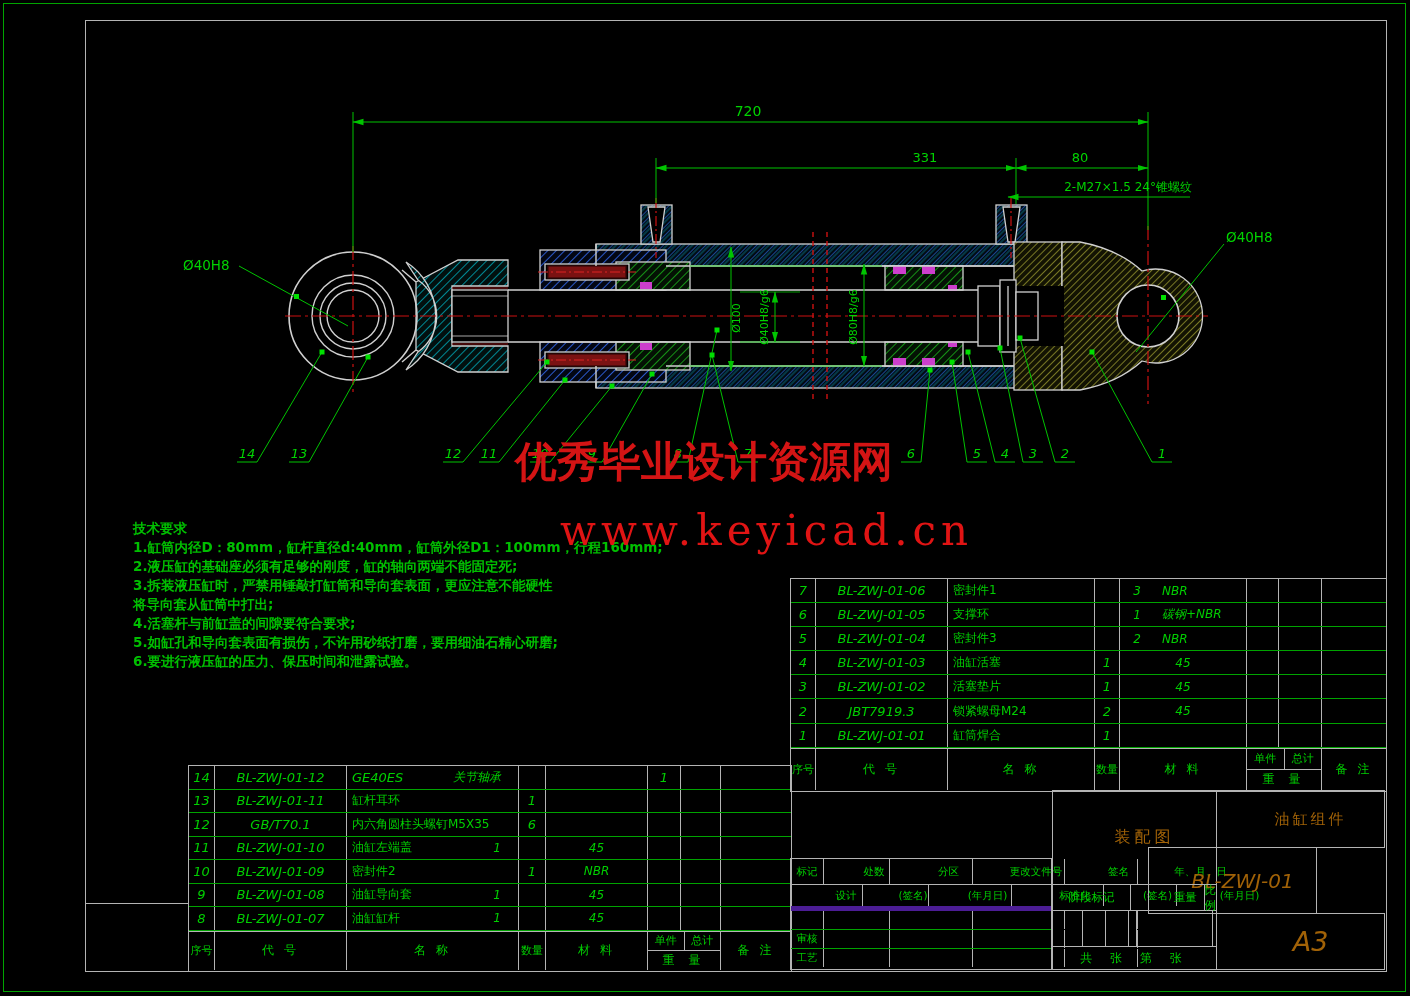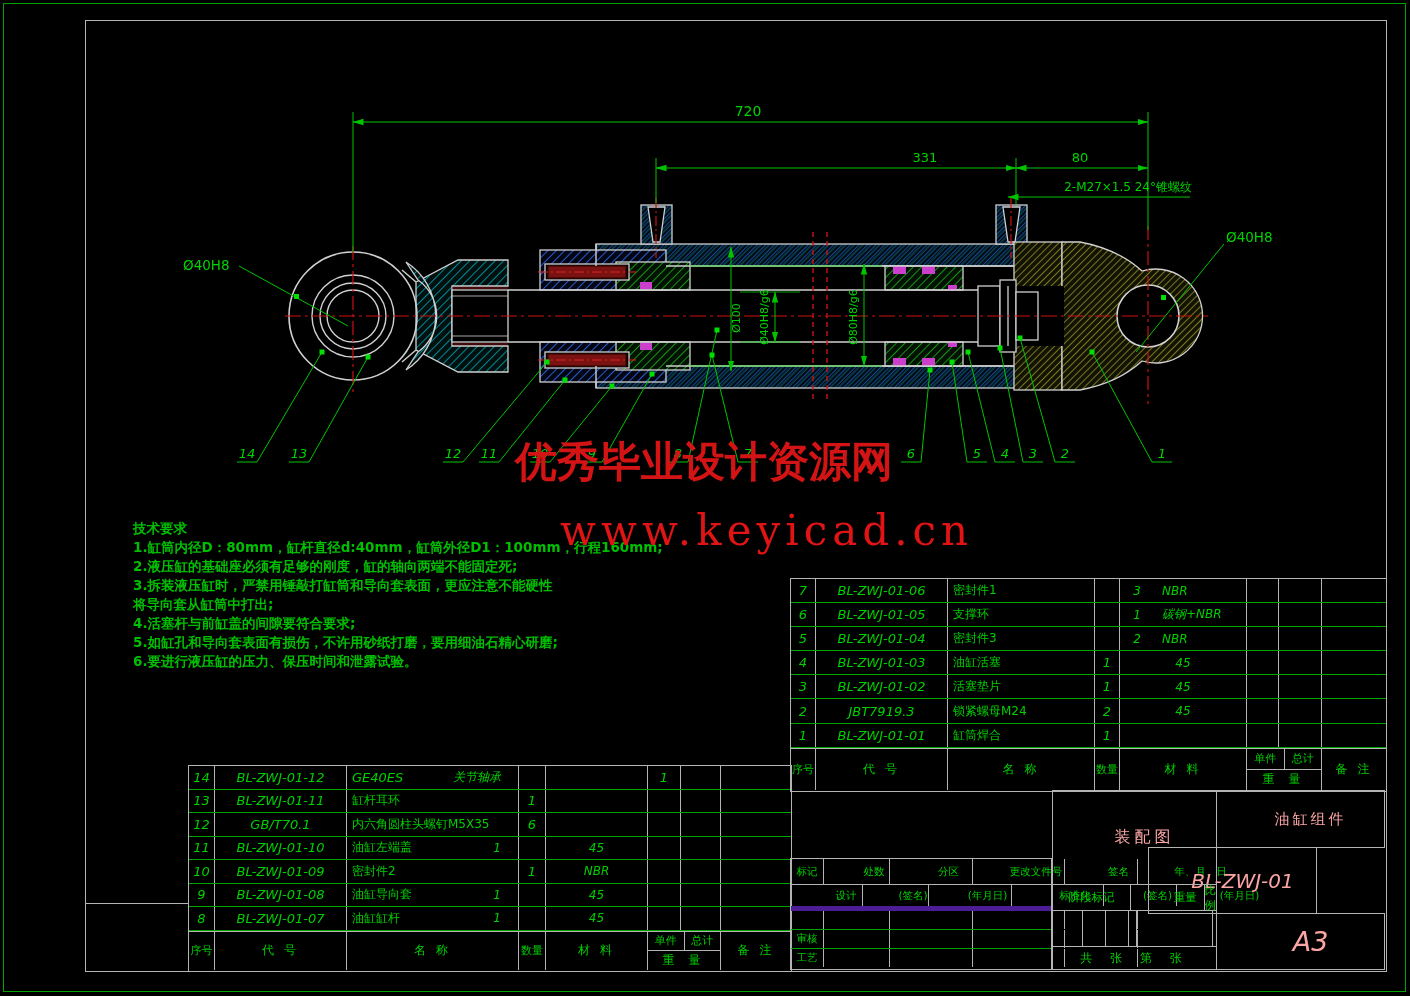--- a/index.html
+++ b/index.html
@@ -55,21 +55,21 @@
   #rev-table{position:absolute;left:790px;top:858px;width:262px;height:112px;border:1px solid #b4b4b4;box-sizing:border-box;}
   .rev-row{display:grid;grid-template-columns:33px 31px 48px 57px 38px 55px;box-sizing:border-box;gap:35px;}
   .rev-row .rc{border-right:1px solid #b4b4b4;color:#00cf00;font-size:10.5px;display:flex;
         align-items:center;justify-content:center;overflow:hidden;white-space:nowrap;box-sizing:border-box;}
   .rev-row .rc:last-child{border-right:none;}
   .rr1{height:26px;border-bottom:1px solid #b4b4b4;}
   .rr2{height:26px;border-bottom:5px solid #4c1d95;padding-left:39px;}
   .rr3{height:19px;border-bottom:1px solid #00a400;}
   .rr4{height:19px;border-bottom:1px solid #00a400;}
   .rr5{height:18px;}
-  .tb-box{position:absolute;border:1px solid #b4b4b4;color:#fca5a5;display:flex;
+  .tb-box{position:absolute;border:1px solid #b4b4b4;color:#a16207;display:flex;
         align-items:center;justify-content:center;box-sizing:border-box;padding-left:20px;}
   #type-box{left:1052px;top:790px;width:165px;height:95px;font-size:16px;letter-spacing:4px;}
   #name-box{left:1216px;top:790px;width:169px;height:58px;font-size:15px;letter-spacing:3px;}
   #no-box{left:1148px;top:847px;width:169px;height:67px;font-size:20px;font-style:italic;}
   #paper-box{left:1216px;top:913px;width:169px;height:57px;font-size:27px;font-style:italic;}
   #stage-block{position:absolute;left:1052px;top:884px;width:165px;height:86px;
         border:1px solid #b4b4b4;box-sizing:border-box;display:flex;flex-direction:column;}
   .stage-row{display:flex;width:100%;box-sizing:border-box;}
   .sr1{height:26px;border-bottom:1px solid #b4b4b4;}
   .sr2{height:36px;border-bottom:1px solid #b4b4b4;}

